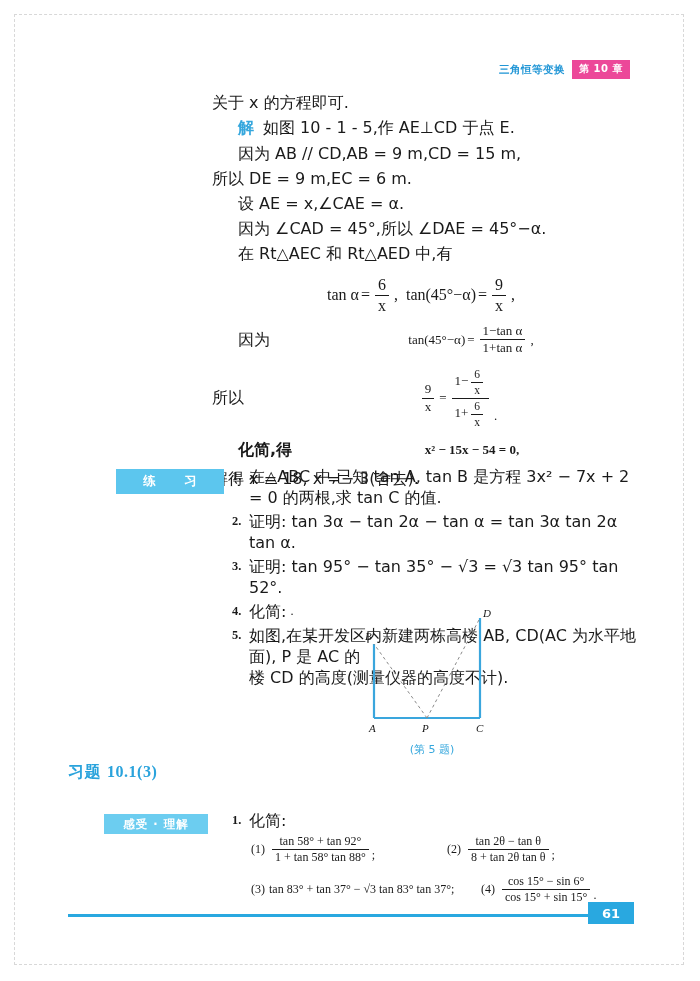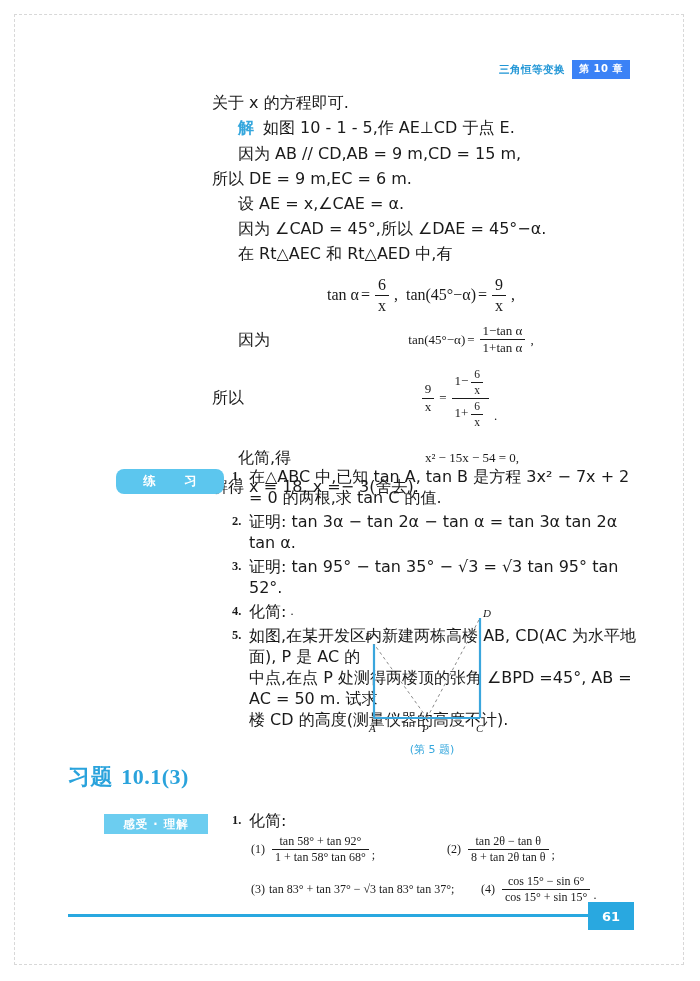--- a/index.html
+++ b/index.html
@@ -24,21 +24,21 @@
   
   .runhead{
     position:absolute;right:70px;top:60px;
     display:flex;align-items:center;gap:7px;
   }
   .runhead-title{
     font-family:"DejaVu Sans","Liberation Sans",sans-serif;
     font-size:10.5px;color:#2196d6;letter-spacing:.5px;font-weight:bold;
   }
   .runhead-chap{
-    background:#3b82f6;color:#fff;
+    background:#ec4899;color:#fff;
     font-family:"DejaVu Sans","Liberation Sans",sans-serif;
     font-size:10px;font-weight:bold;
     padding:2px 7px 3px 7px;letter-spacing:.5px;
   }
 
   
   .body-block{position:absolute;left:212px;top:90px;width:420px;}
   .ln{font-size:13.2px;line-height:25px;white-space:nowrap;}
   .ind1{padding-left:26px;}
   .mk{color:#35a7dd;font-weight:bold;margin-right:9px;}
@@ -58,39 +58,38 @@
   .frac.sm{font-size:11.5px;}
 
   
   .badge-lx{
     position:absolute;left:116px;top:469px;
     width:108px;height:25px;background:#5cc6ee;
     color:#fff;font-family:"DejaVu Sans","Liberation Sans",sans-serif;
     font-size:12.5px;font-weight:bold;letter-spacing:8px;
     display:flex;align-items:center;justify-content:center;
     text-indent:8px;
-    border-radius:8px;
   }
   .ex-list{position:absolute;left:232px;top:466px;width:404px;}
   .ex-item{display:flex;font-size:12.4px;line-height:21px;margin-bottom:3px;}
   .ex-no{width:17px;flex:none;font-weight:bold;font-family:"Liberation Serif",serif;}
   .ex-body{flex:1;}
   .ex-body .l2{display:block;}
 
   
   .figure{position:absolute;left:352px;top:606px;width:160px;height:135px;}
   .fig-cap{
     position:absolute;left:352px;top:742px;width:160px;text-align:center;
     color:#35a7dd;font-family:"DejaVu Sans","Liberation Sans",sans-serif;font-size:11px;
   }
 
   
   .xt-head{
     position:absolute;left:68px;top:762px;
-    color:#2aa3dc;font-weight:bold;font-size:22px;
+    color:#2aa3dc;font-weight:bold;font-size:16px;
     font-family:"DejaVu Sans","Liberation Sans",sans-serif;
     letter-spacing:.5px;
   }
   .xt-head .nums{font-family:"Liberation Serif","DejaVu Serif",serif;}
 
   .badge-gs{
     position:absolute;left:104px;top:814px;
     width:104px;height:20px;background:#6ccdf0;
     color:#fff;font-family:"DejaVu Sans","Liberation Sans",sans-serif;
     font-size:11.5px;font-weight:bold;letter-spacing:1px;
@@ -98,21 +97,21 @@
   }
   .xt-list{position:absolute;left:232px;top:810px;width:404px;}
   .sub-row{display:flex;font-size:12px;line-height:19px;margin-top:4px;}
   .sub-col{display:flex;align-items:center;}
   .sub-col.left{width:196px;flex:none;}
   .sub-lbl{margin-right:4px;}
 
   
   .foot-rule{position:absolute;left:68px;top:914px;width:520px;height:2.5px;background:#29a8e0;}
   .foot-page{
-    position:absolute;left:588px;top:902px;width:46px;height:28px;
+    position:absolute;left:588px;top:902px;width:46px;height:22px;
     background:#29a8e0;color:#fff;
     font-family:"DejaVu Sans","Liberation Sans",sans-serif;
     font-size:13px;font-weight:bold;
     display:flex;align-items:center;justify-content:center;
   }
 </style>
 </head>
 <body>
 
 <div class="page-frame"></div>
@@ -187,21 +186,21 @@
             <span>1+</span><span class="frac sm">
                 <span class="n">6</span>
                 <span class="d">x</span>
               </span>
           </span>
         </span>
         <span class="op" style="align-self:flex-end;">.</span>
       </span>
     </div>
 
-    <div class="eqline" style="margin-top:18px;">
+    <div class="eqline" style="margin-top:10px;font-weight:bold;">
       <span class="lead cjk ind1">化简,得</span>
       <span class="centerblock" style="flex:1;">x² − 15x − 54 = 0,</span>
     </div>
 
     <div class="ln cjk" style="margin-top:4px;">解得 x = 18, x =− 3(舍去).</div>
 
   </div>
 
   <div class="badge-lx">练　习</div>
 
@@ -227,21 +226,20 @@
       <span class="ex-body" style="display:flex;align-items:center;">
         <span class="cjk" style="margin-right:4px;">化简:</span>
         <span style="align-self:flex-end;">.</span>
       </span>
     </div>
 
     <div class="ex-item">
       <span class="ex-no">5.</span>
       <span class="ex-body cjk">
         <span class="l2">如图,在某开发区内新建两栋高楼 AB, CD(AC 为水平地面), P 是 AC 的</span>
-        <span class="l2">中点,在点 P 处测得两楼顶的张角 ∠BPD =45°, AB = AC = 50 m. 试求</span>
         <span class="l2">楼 CD 的高度(测量仪器的高度不计).</span>
       </span>
     </div>
   </div>
 
   <div class="figure">
     <svg width="160" height="135" viewBox="0 0 160 135">
 
       <line x1="22" y1="112" x2="128" y2="112" stroke="#3aa6dd" stroke-width="2.2"></line>
 
@@ -272,21 +270,21 @@
     <div class="ex-item">
       <span class="ex-no">1.</span>
       <span class="ex-body cjk">化简:</span>
     </div>
 
     <div class="sub-row" style="padding-left:19px;">
       <span class="sub-col left">
         <span class="sub-lbl">(1)</span>
         <span class="frac">
           <span class="n">tan 58° + tan 92°</span>
-          <span class="d">1 + tan 58° tan 68°</span>
+          <span class="d">1 + tan 58° tan 88°</span>
         </span>
         <span style="align-self:flex-end;">;</span>
       </span>
       <span class="sub-col">
         <span class="sub-lbl">(2)</span>
         <span class="frac">
           <span class="n">tan 2θ − tan θ</span>
           <span class="d">8 + tan 2θ tan θ</span>
         </span>
         <span style="align-self:flex-end;">;</span>

